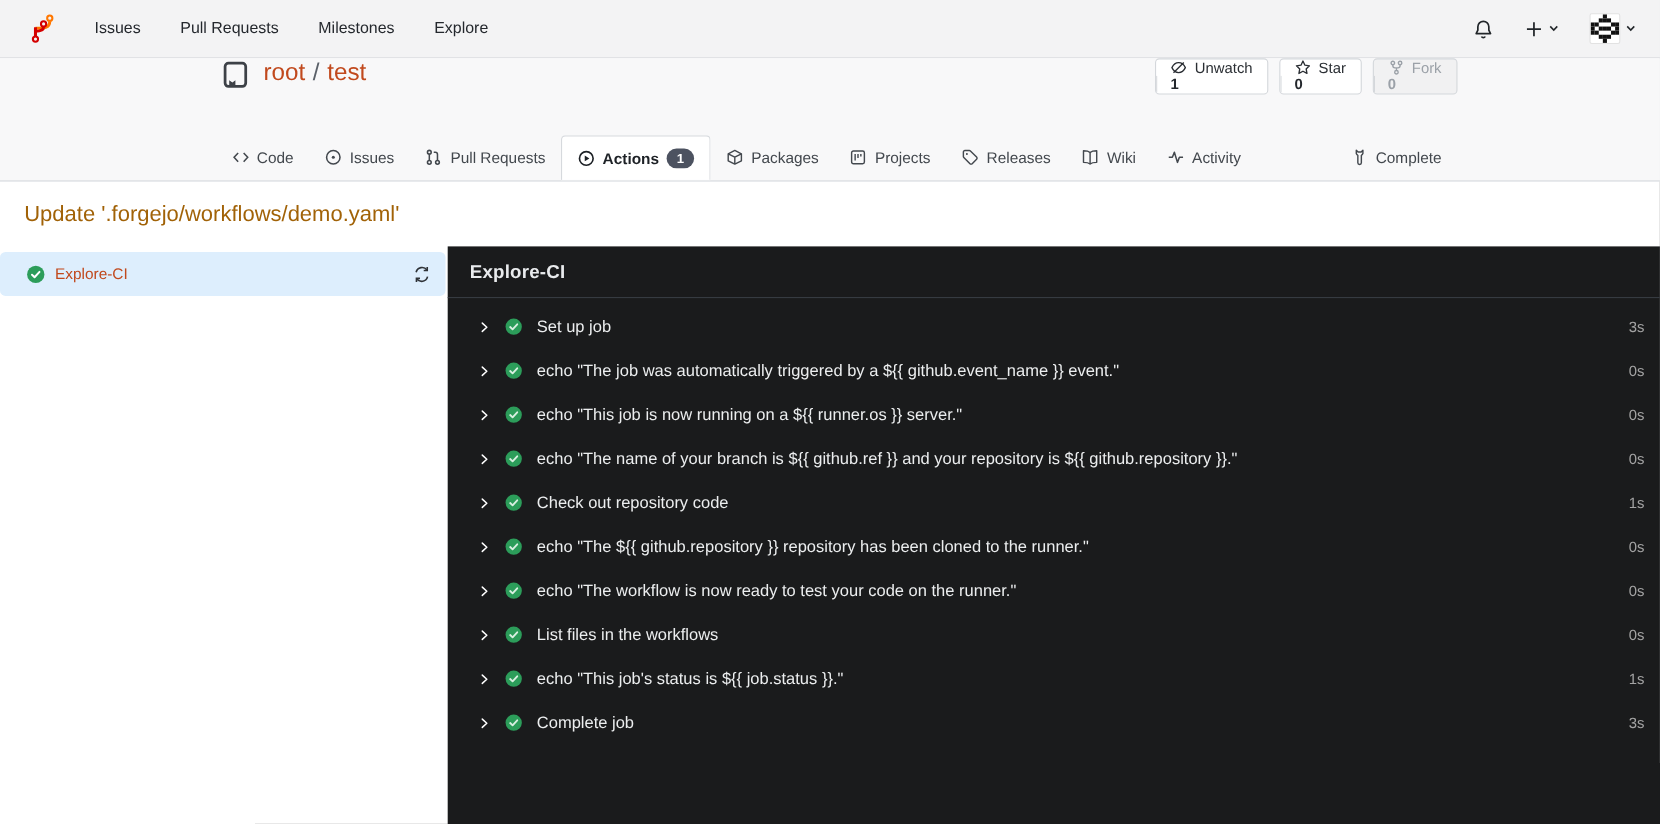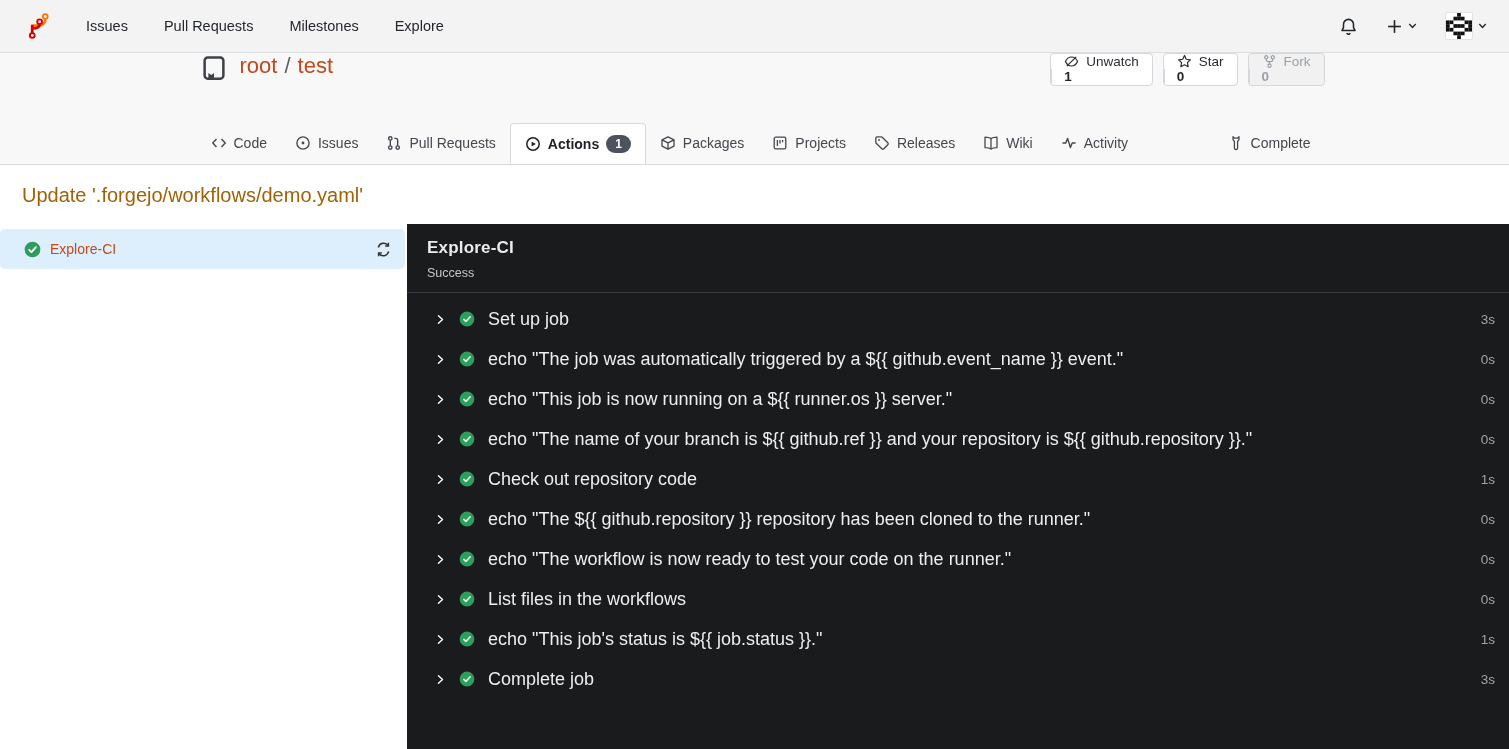--- a/index.html
+++ b/index.html
@@ -56,21 +56,21 @@
   .job-refresh { margin-left: auto; width: 17px; height: 17px; color: #2f3338; cursor: pointer; }
 
   .panel { flex: 1; background: var(--panel_bg, #1a1b1c); color: var(--panel_text, #e9ebed); display: flex; flex-direction: column; }
   .panel-header { padding: 14px 20px 12px 20px; border-bottom: 1px solid var(--panel_border, #363b41); }
   .panel-title { font-size: 17px; font-weight: 700; letter-spacing: .2px; }
   .panel-status { font-size: 12.5px; color: #c2c7cb; margin-top: 8px; }
   .steps { padding-top: 6px; }
   .step-row { height: 40px; display: flex; align-items: center; padding: 0 14px 0 28px; cursor: pointer; }
   .step-chev { width: 11px; height: 11px; color: #fff; margin-right: 13px; flex: 0 0 auto; }
   .step-check { width: 16px; height: 16px; margin-right: 13px; flex: 0 0 auto; }
-  .step-name { font-size: 18px; color: #eceeef; white-space: nowrap; }
+  .step-name { font-size: 15px; color: #eceeef; white-space: nowrap; }
   .step-dur { margin-left: auto; font-size: 13.5px; color: #a3a3a3; }
 
   svg { display: block; }
 </style>
 </head>
 <body>
 
 <div class="navbar">
   <svg class="logo" viewBox="0 0 24 24" fill="none">
     <circle cx="18.6" cy="4.4" r="1.9" stroke="#ff7700" stroke-width="1.5"></circle>
@@ -265,21 +265,20 @@
         <path d="M12.9 9.9 A5.2 5.2 0 0 1 3.6 11.7"></path>
         <path d="M12.6 1.6 v3 h-3"></path>
         <path d="M3.4 14.4 v-3 h3"></path>
       </svg>
     </div>
   </div>
 
   <div class="panel">
     <div class="panel-header">
       <div class="panel-title">Explore-CI</div>
-      <div class="panel-status">Success</div>
     </div>
     <div class="steps">
   <div class="step-row">
     <svg class="step-chev" viewBox="0 0 16 16" fill="none" stroke="currentColor" stroke-width="2" stroke-linecap="round" stroke-linejoin="round">
             <path d="M5 2.5 L11 8 L5 13.5"></path>
           </svg>
     <svg class="step-check" viewBox="0 0 16 16">
       <circle cx="8" cy="8" r="7.4" fill="#2c9d5a"></circle>
       <path d="M4.8 8.3 L7 10.4 L11.2 5.8" fill="none" stroke="#d9efe1" stroke-width="1.7" stroke-linecap="round" stroke-linejoin="round"></path>
     </svg>

